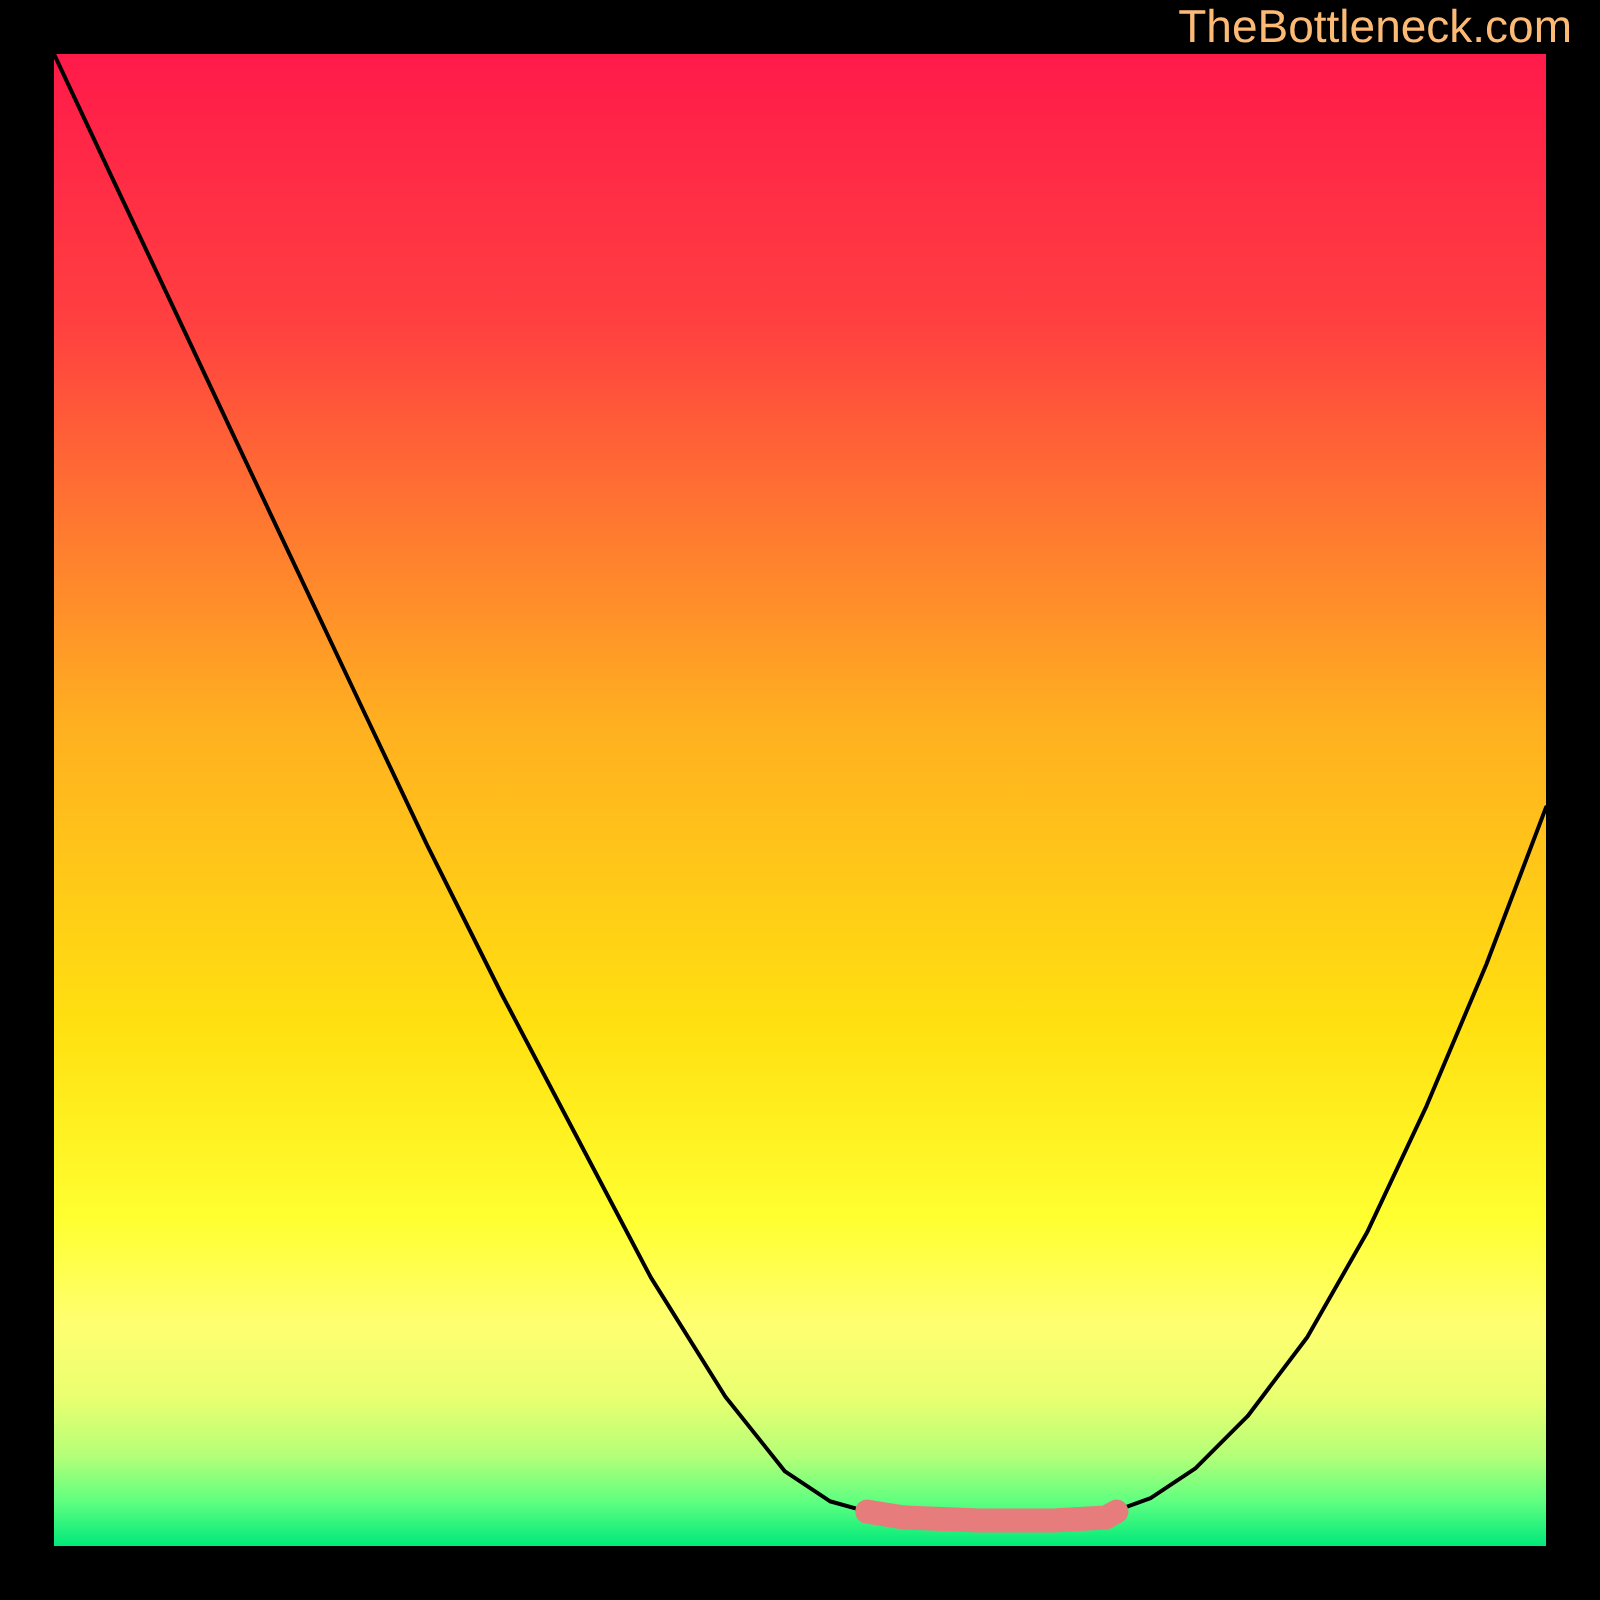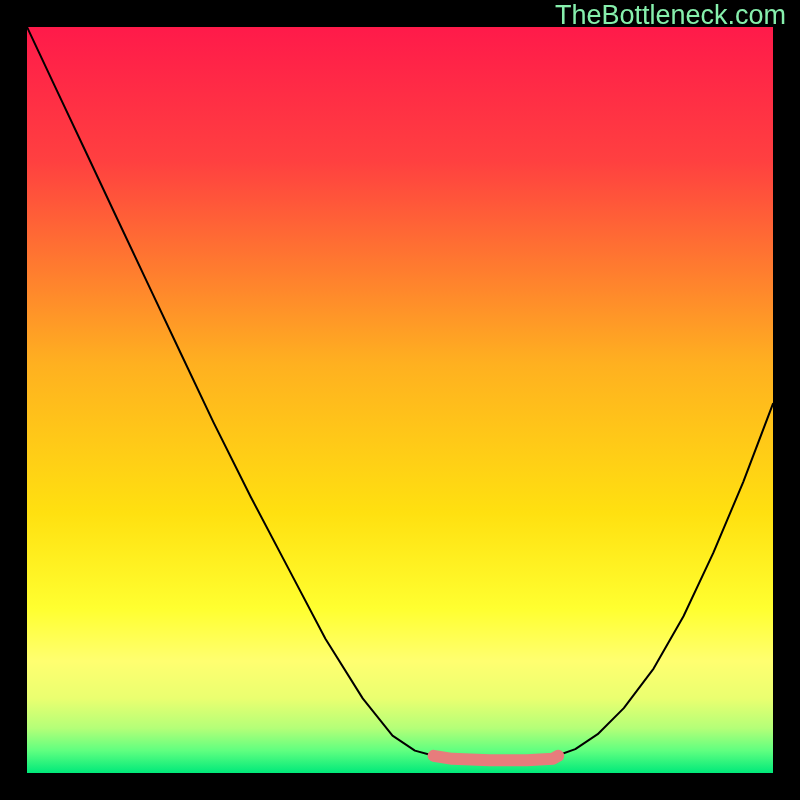--- a/index.html
+++ b/index.html
@@ -16,23 +16,23 @@
   .frame {
     width: 800px;
     height: 800px;
     position: relative;
     background: #000;
   }
   .watermark {
     position: absolute;
     top: 0px;
     right: 14px;
-    color: #86efac;
+    color: #fdba74;
     font-family: Arial, Helvetica, sans-serif;
-    font-size: 27px;
+    font-size: 23px;
     letter-spacing: 0px;
     z-index: 10;
   }
   .plot-wrap {
     position: absolute;
     left: 27px;
     top: 27px;
     width: 746px;
     height: 746px;
   }

